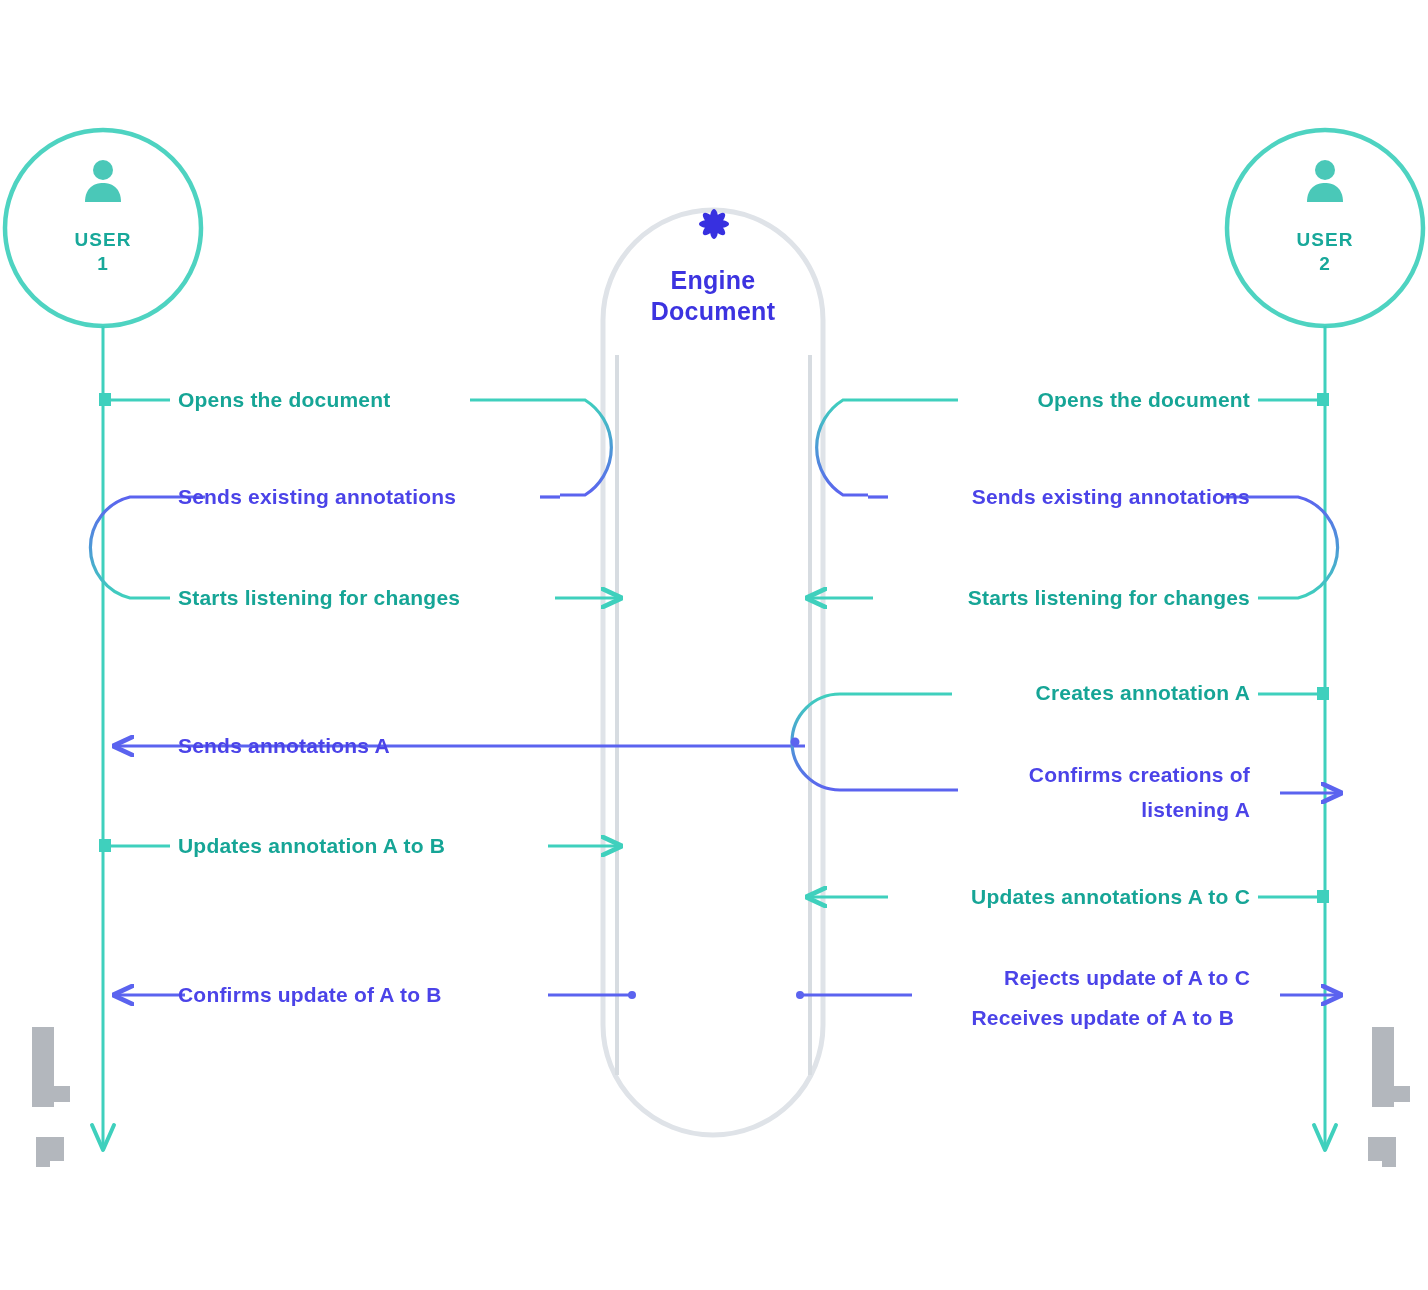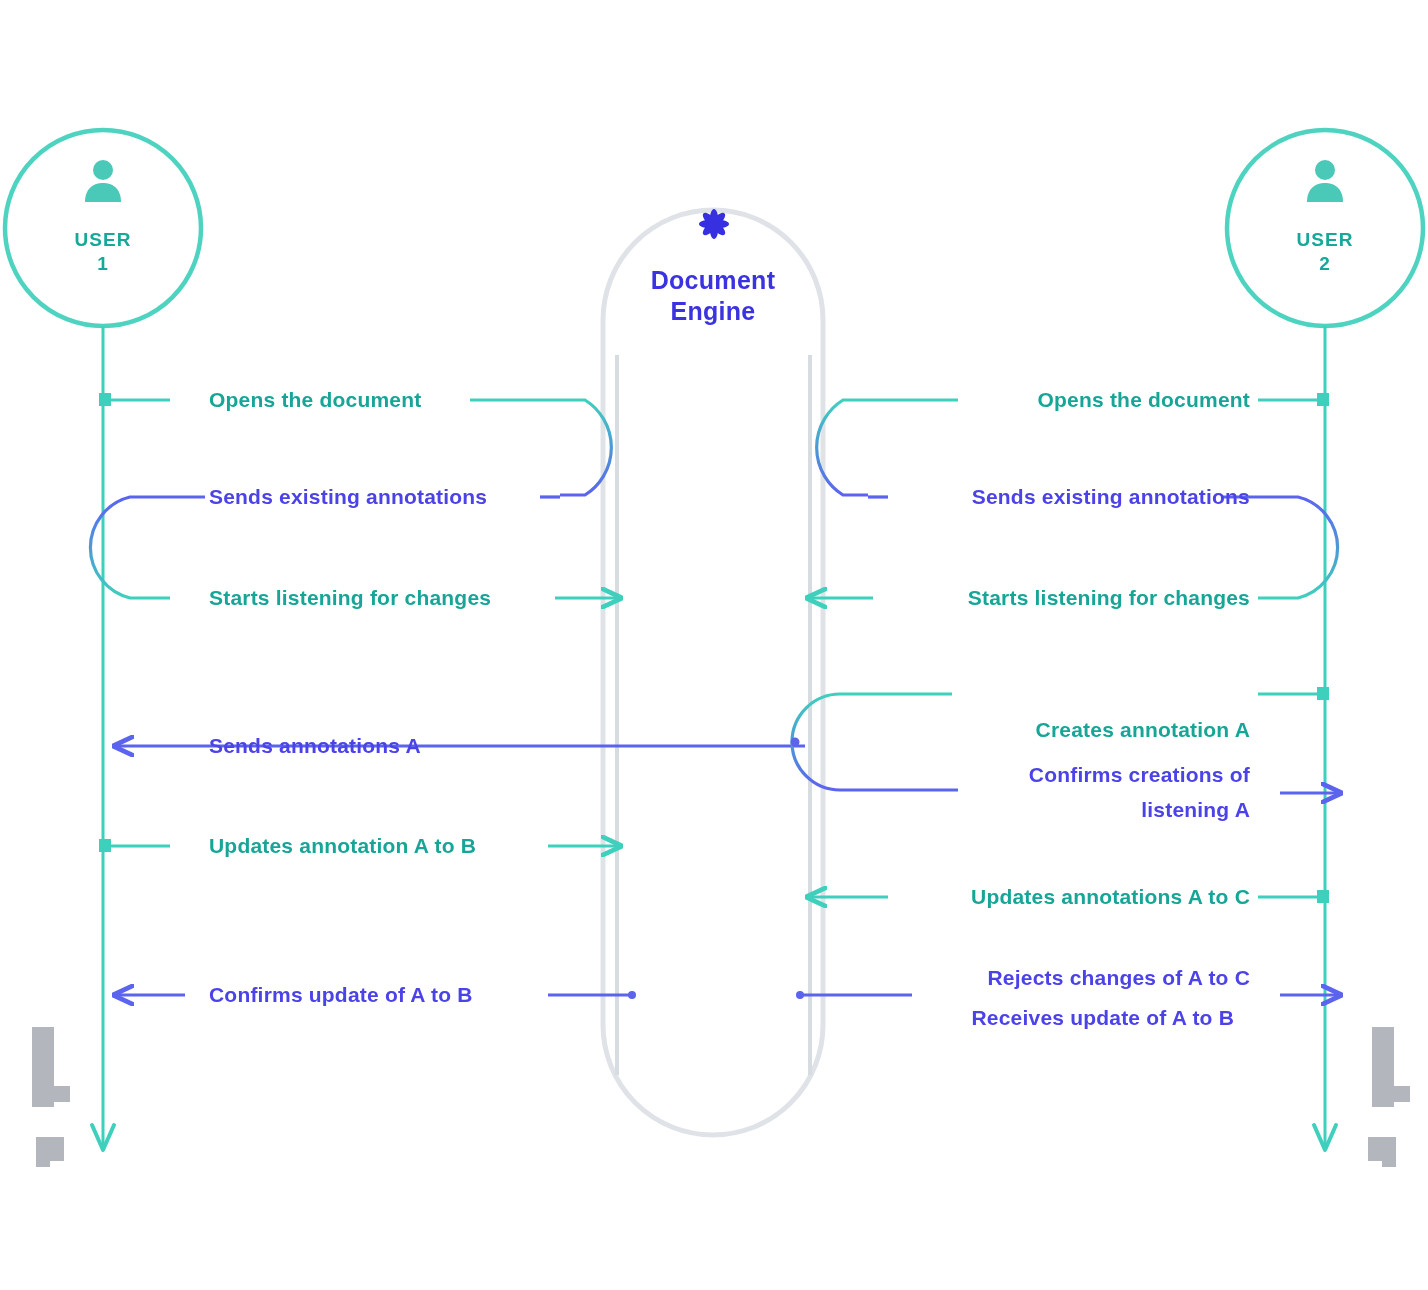--- a/index.html
+++ b/index.html
@@ -10,21 +10,21 @@
   #stage{position:absolute;left:0;top:0;width:1428px;height:1290px;}
   svg.layer{position:absolute;left:0;top:0;width:1428px;height:1290px;overflow:visible;}
   .lbl{position:absolute;font-weight:bold;letter-spacing:.2px;line-height:1.18;}
   .lbl.teal{color:#16a596;}
   .lbl.blue{color:#4b43e8;}
   .lbl.right{text-align:right;}
   .lbl.left{text-align:left;}
   .node-label{position:absolute;text-align:center;font-weight:bold;line-height:1.25;}
   .node-label.teal{color:#18a89a;font-size:19px;letter-spacing:1px;}
   .node-label.blue{color:#3c33e0;font-size:25px;letter-spacing:.3px;}
-  .msg{font-size:21px;margin-left:31px;}
+  .msg{font-size:21px;}
   .icon-wrap{position:absolute;}
 </style>
 </head>
 <body>
 
 <div id="stage">
 
   <svg class="layer" viewBox="0 0 1428 1290">
     <defs>
       <linearGradient id="gradL" x1="0" y1="0" x2="0" y2="1">
@@ -170,22 +170,22 @@
           <ellipse rx="4.6" ry="13" cy="-2" transform="rotate(180)"></ellipse>
           <ellipse rx="4.6" ry="13" cy="-2" transform="rotate(225)"></ellipse>
           <ellipse rx="4.6" ry="13" cy="-2" transform="rotate(270)"></ellipse>
           <ellipse rx="4.6" ry="13" cy="-2" transform="rotate(315)"></ellipse>
           <circle r="9"></circle>
         </g>
       </g>
     </svg>
   </div>
   <div class="node-label blue" style="left:563px;top:265px;width:300px;">
+    <div>Engine</div>
     <div>Document</div>
-    <div>Engine</div>
   </div>
 
   <div class="icon-wrap" style="left:1301px;top:156px;">
     <svg width="48" height="48" viewBox="0 0 48 48">
       <circle cx="24" cy="14" r="10" fill="#4ac8b8"></circle>
       <path d="M6,46 C6,32 15,27 24,27 C33,27 42,32 42,46 Z" fill="#4ac8b8"></path>
     </svg>
   </div>
   <div class="node-label teal" style="left:1225px;top:228px;width:200px;">
     <div>USER</div>
@@ -203,23 +203,23 @@
   <div class="lbl msg teal left" style="left:178px;top:834px;">Updates annotation A to B</div>
 
   <div class="lbl msg blue left" style="left:178px;top:983px;text-align:right;">Confirms update of A to B</div>
 
   <div class="lbl msg teal right" style="right:178px;top:388px;">Opens the document</div>
 
   <div class="lbl msg blue right" style="right:178px;top:485px;">Sends existing annotations</div>
 
   <div class="lbl msg teal right" style="right:178px;top:586px;">Starts listening for changes</div>
 
-  <div class="lbl msg teal right" style="right:178px;top:718px;">Creates annotation A</div>
+  <div class="lbl msg teal right" style="right:178px;top:681px;">Creates annotation A</div>
 
   <div class="lbl msg blue right" style="right:178px;top:763px;text-align:right;">Confirms creations of</div>
   <div class="lbl msg blue right" style="right:178px;top:798px;">listening A</div>
 
   <div class="lbl msg teal right" style="right:178px;top:885px;">Updates annotations A to C</div>
 
-  <div class="lbl msg blue right" style="right:178px;top:966px;">Rejects changes of A to C</div>
+  <div class="lbl msg blue right" style="right:178px;top:966px;">Rejects update of A to C</div>
   <div class="lbl msg blue right" style="right:194px;top:1006px;">Receives update of A to B</div>
 
 </div>
 
 </body></html>

